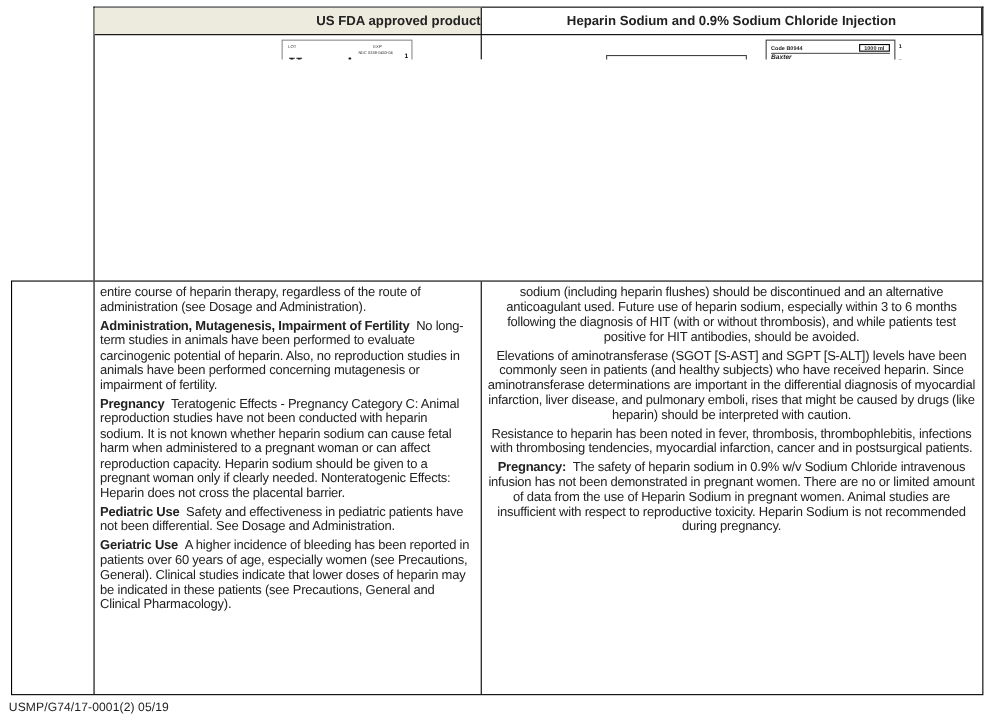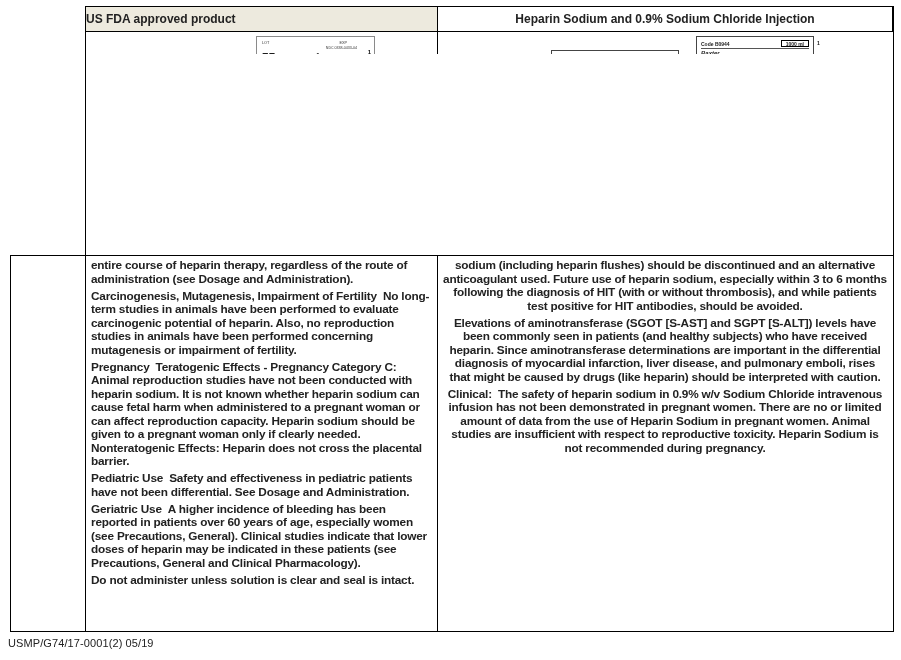--- a/index.html
+++ b/index.html
@@ -8,29 +8,29 @@
 
   
   .tbl-top{position:absolute;left:85px;top:6px;width:809px;height:249px;
            border:1px solid #000;border-bottom:none;box-sizing:border-box;
            display:grid;grid-template-columns:352px 1fr;grid-template-rows:25px 22px auto;}
   .tbl-bottom{position:absolute;left:10px;top:255px;width:884px;height:377px;
            border:1px solid #000;box-sizing:border-box;
            display:grid;grid-template-columns:75px 352px 1fr;}
   .cell{box-sizing:border-box;overflow:hidden;}
   .c1{border-right:1px solid #000;}
-  .hdr{background:#edeade;border-bottom:1px solid #000;display:flex;align-items:center;justify-content:flex-start;
+  .hdr{background:#edeade;border-bottom:1px solid #000;display:flex;align-items:center;justify-content:flex-end;
        font-size:12px;font-weight:bold;}
   .ttl{border-bottom:1px solid #000;display:flex;align-items:center;justify-content:center;
        font-size:12px;font-weight:bold;text-align:center;}
   .lblcell{position:relative;}
   .empty-cell{border-right:1px solid #000;}
   .body-cell{padding:3px 6px 0 5px;font-size:11.8px;line-height:13.5px;letter-spacing:-0.2px;border-right:1px solid #000;}
   .body-cell.last{border-right:none;text-align:center;}
-  .para{margin:0 0 3.5px 0;font-weight:bold;}
+  .para{margin:0 0 3.5px 0;}
   .para b:not(:empty){margin-right:6px;}
   .footer{position:absolute;left:8px;top:637px;font-size:11px;color:#222;letter-spacing:0.1px;}
 
   
   .uslabel{position:absolute;border:1px solid #8a8a8a;background:#fff;box-sizing:border-box;
            padding:4px 5px;overflow:hidden;}
   .uslabel.a{left:36px;top:49px;width:126px;height:151px;}
   .uslabel.b{left:170px;top:4px;width:119px;height:193px;}
   .lotrow{display:flex;justify-content:space-between;font-size:3.8px;color:#333;}
   .lotrow span:last-child{margin-right:22px;}
@@ -334,28 +334,28 @@
 –
 9</div>
     </div>
   </div>
 
   <div class="tbl-bottom">
     <div class="cell empty-cell"></div>
 
     <div class="cell body-cell">
       <p class="para"><b></b><span>entire course of heparin therapy, regardless of the route of administration (see Dosage and Administration).</span></p>
-      <p class="para"><b>Carcinogenesis, Mutagenesis, Impairment of Fertility</b><span>No long-term studies in animals have been performed to evaluate carcinogenic potential of heparin. Also, no reproduction studies in animals have been performed concerning mutagenesis or impairment of fertility.</span></p>
+      <p class="para"><b>Administration, Mutagenesis, Impairment of Fertility</b><span>No long-term studies in animals have been performed to evaluate carcinogenic potential of heparin. Also, no reproduction studies in animals have been performed concerning mutagenesis or impairment of fertility.</span></p>
       <p class="para"><b>Pregnancy</b><span>Teratogenic Effects - Pregnancy Category C: Animal reproduction studies have not been conducted with heparin sodium. It is not known whether heparin sodium can cause fetal harm when administered to a pregnant woman or can affect reproduction capacity. Heparin sodium should be given to a pregnant woman only if clearly needed. Nonteratogenic Effects: Heparin does not cross the placental barrier.</span></p>
       <p class="para"><b>Pediatric Use</b><span>Safety and effectiveness in pediatric patients have not been differential. See Dosage and Administration.</span></p>
       <p class="para"><b>Geriatric Use</b><span>A higher incidence of bleeding has been reported in patients over 60 years of age, especially women (see Precautions, General). Clinical studies indicate that lower doses of heparin may be indicated in these patients (see Precautions, General and Clinical Pharmacology).</span></p>
-      <p class="para"><b></b><span>Do not administer unless solution is clear and seal is intact.</span></p>
     </div>
 
     <div class="cell body-cell last">
       <p class="para"><b></b><span>sodium (including heparin flushes) should be discontinued and an alternative anticoagulant used. Future use of heparin sodium, especially within 3 to 6 months following the diagnosis of HIT (with or without thrombosis), and while patients test positive for HIT antibodies, should be avoided.</span></p>
       <p class="para"><b></b><span>Elevations of aminotransferase (SGOT [S-AST] and SGPT [S-ALT]) levels have been commonly seen in patients (and healthy subjects) who have received heparin. Since aminotransferase determinations are important in the differential diagnosis of myocardial infarction, liver disease, and pulmonary emboli, rises that might be caused by drugs (like heparin) should be interpreted with caution.</span></p>
-      <p class="para"><b>Clinical:</b><span>The safety of heparin sodium in 0.9% w/v Sodium Chloride intravenous infusion has not been demonstrated in pregnant women.  There are no or limited amount of data from the use of Heparin Sodium in pregnant women. Animal studies are insufficient with respect to reproductive toxicity. Heparin Sodium is not recommended during pregnancy.</span></p>
+      <p class="para"><b></b><span>Resistance to heparin has been noted in fever, thrombosis, thrombophlebitis, infections with thrombosing tendencies, myocardial infarction, cancer and in postsurgical patients.</span></p>
+      <p class="para"><b>Pregnancy:</b><span>The safety of heparin sodium in 0.9% w/v Sodium Chloride intravenous infusion has not been demonstrated in pregnant women.  There are no or limited amount of data from the use of Heparin Sodium in pregnant women. Animal studies are insufficient with respect to reproductive toxicity. Heparin Sodium is not recommended during pregnancy.</span></p>
     </div>
   </div>
 
   <div class="footer">USMP/G74/17-0001(2)   05/19</div>
 </div>
 
 </body></html>

